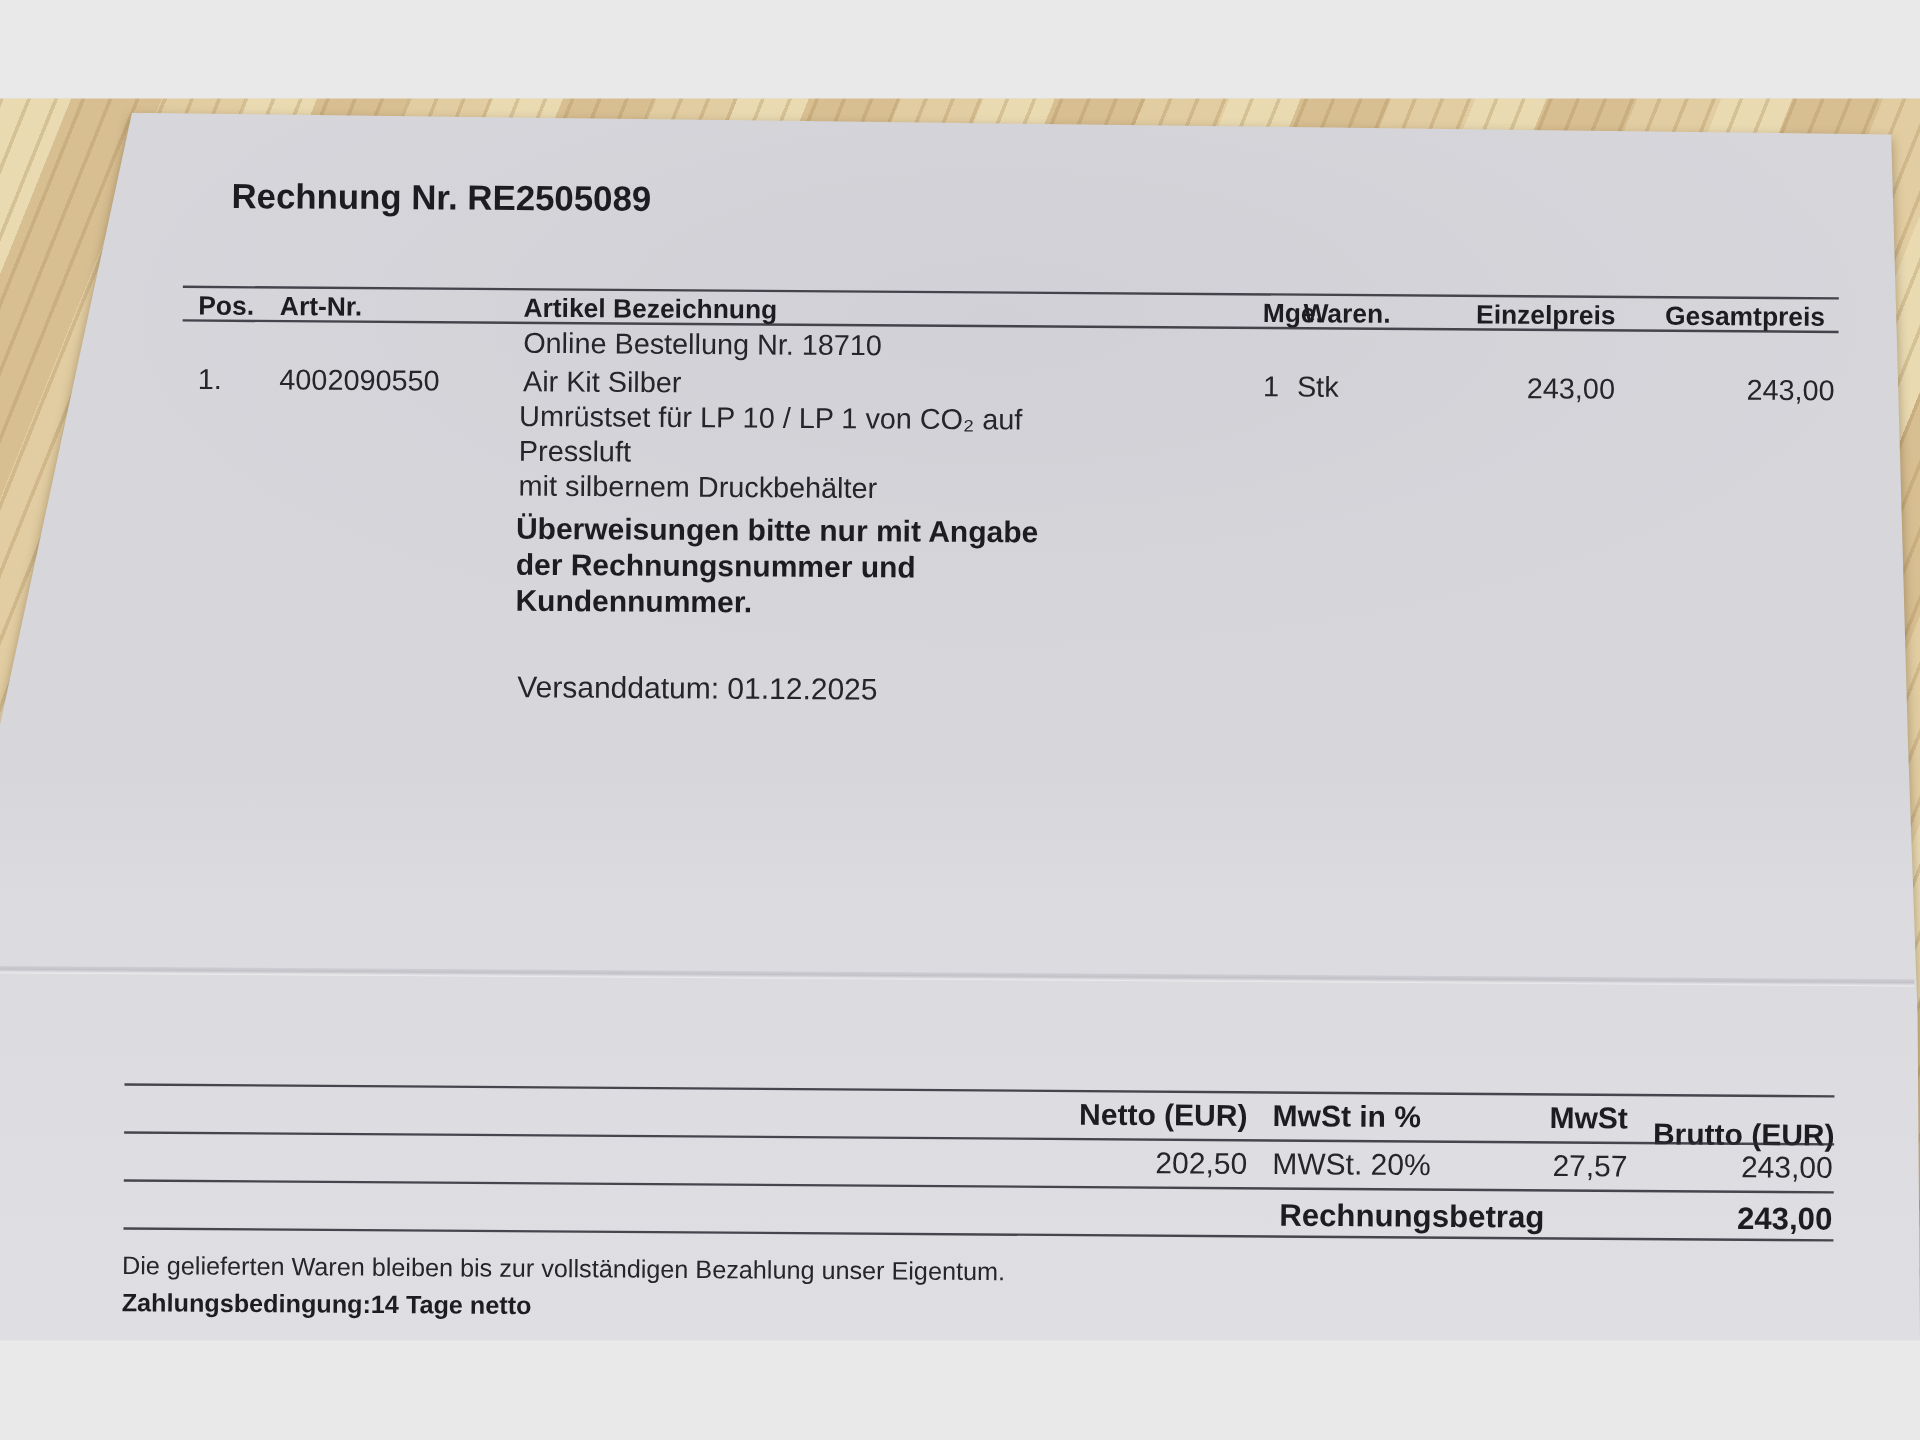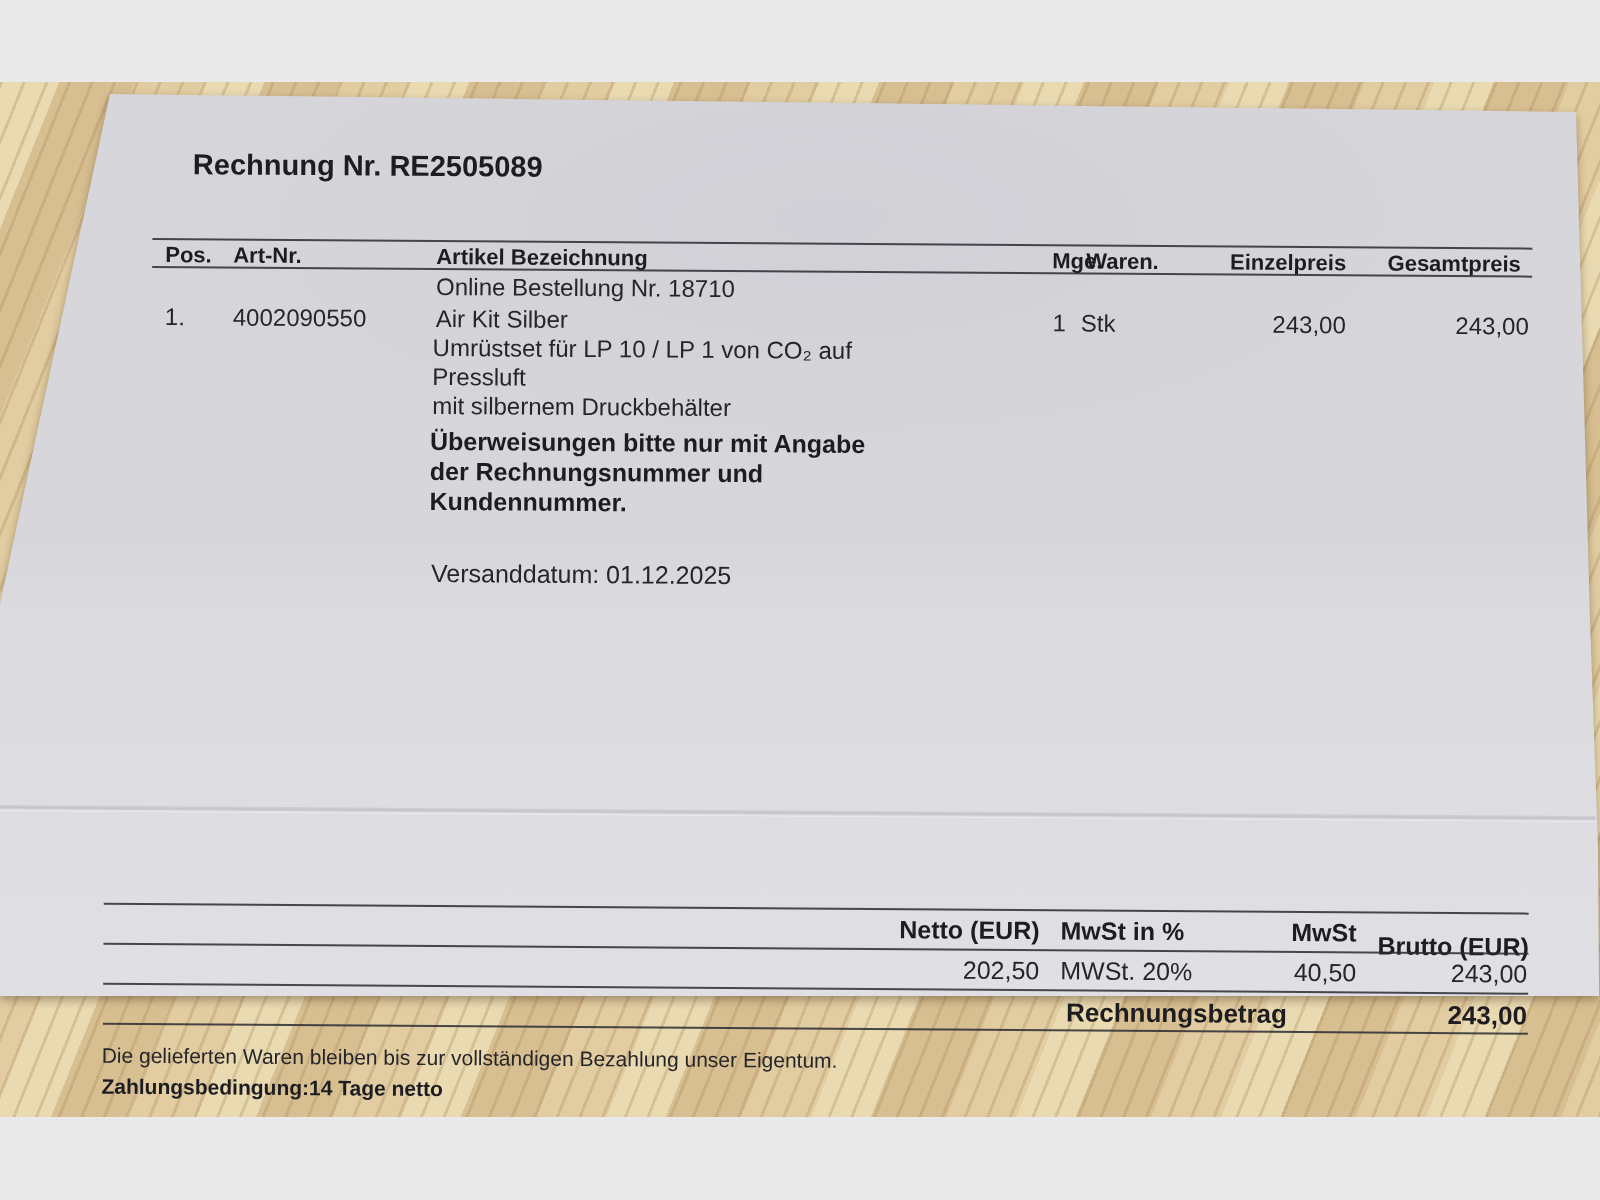--- a/index.html
+++ b/index.html
@@ -1,21 +1,21 @@
 <!DOCTYPE html>
 <html><head>
 <meta charset="utf-8">
 <style>
   html,body { margin:0; padding:0; }
   body {
     width:1600px; height:1200px; overflow:hidden;
     font-family:"Liberation Sans","DejaVu Sans",sans-serif;
     background:#e9e9e9;
   }
-  .photo { position:relative; width:1600px; height:996px; background:#e9e9e9; }
+  .photo { position:relative; width:1600px; height:1200px; background:#e9e9e9; }
 
   
   .wood {
     position:absolute; left:0; top:82px; width:1600px; height:1038px; z-index:1;
     background:
       repeating-linear-gradient(112deg, rgba(168,136,86,0.30) 0px, rgba(168,136,86,0.30) 3px, rgba(0,0,0,0) 3px, rgba(0,0,0,0) 21px),
       repeating-linear-gradient(112deg, #e9dab2 0px, #e9dab2 55px, #d8bf92 55px, #d8bf92 125px, #e2cda2 125px, #e2cda2 190px),
       #dcc49b;
   }
 
@@ -99,21 +99,21 @@
 
     <div class="rule" style="left:109px; top:903px; width:1425px;"></div>
     <div class="t bold right" style="left:895px; top:910px; width:150px; font-size:25px;">Netto (EUR)</div>
     <div class="t bold" style="left:1066px; top:910px; font-size:25px;">MwSt in %</div>
     <div class="t bold right" style="left:1212px; top:910px; width:150px; font-size:25px;">MwSt</div>
     <div class="t bold right" style="left:1383px; top:910px; width:150px; font-size:25px;margin-top:13px;">Brutto (EUR)</div>
     <div class="rule" style="left:109px; top:943px; width:1425px;"></div>
 
     <div class="t right" style="left:895px; top:950px; width:150px; font-size:25px;">202,50</div>
     <div class="t" style="left:1066px; top:950px; font-size:25px;">MWSt. 20%</div>
-    <div class="t right" style="left:1212px; top:950px; width:150px; font-size:25px;">40,50</div>
+    <div class="t right" style="left:1212px; top:950px; width:150px; font-size:25px;">27,57</div>
     <div class="t right" style="left:1383px; top:950px; width:150px; font-size:25px;">243,00</div>
     <div class="rule" style="left:109px; top:983px; width:1425px;"></div>
 
     <div class="t bold" style="left:1072px; top:991px; font-size:26px;">Rechnungsbetrag</div>
     <div class="t bold right" style="left:1383px; top:991px; width:150px; font-size:26px;">243,00</div>
     <div class="rule" style="left:109px; top:1023px; width:1425px;"></div>
 
     <div class="t" style="left:108px; top:1044px; font-size:21px;">Die gelieferten Waren bleiben bis zur vollständigen Bezahlung unser Eigentum.</div>
     <div class="t bold" style="left:108px; top:1075px; font-size:21px;">Zahlungsbedingung:14 Tage netto</div>
 

